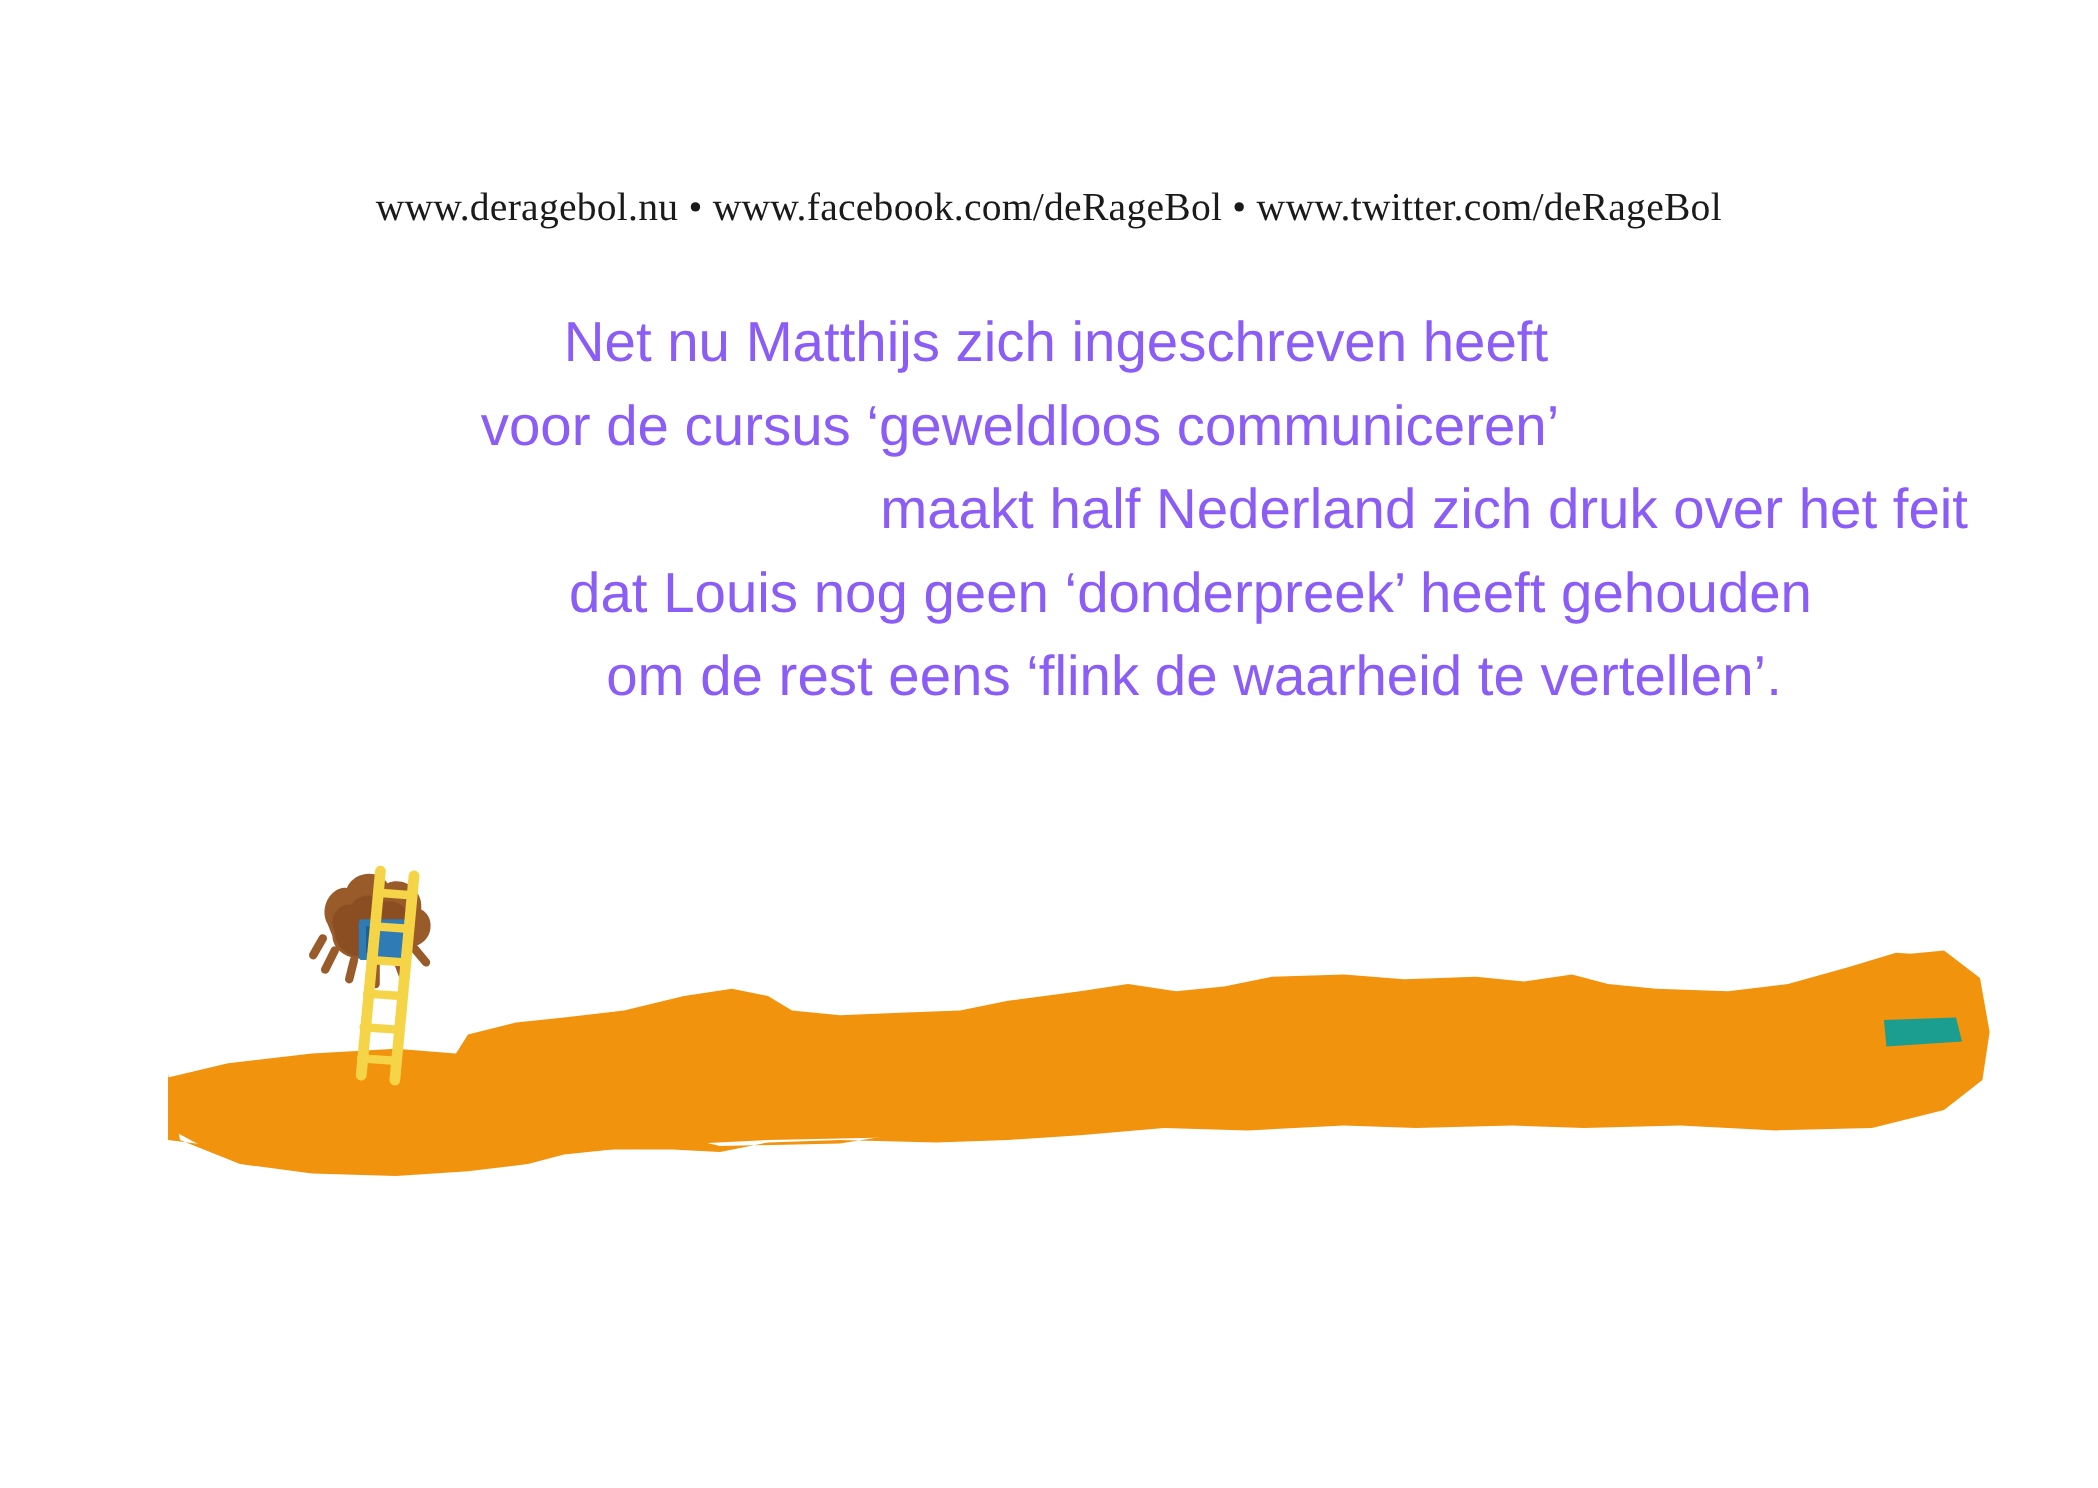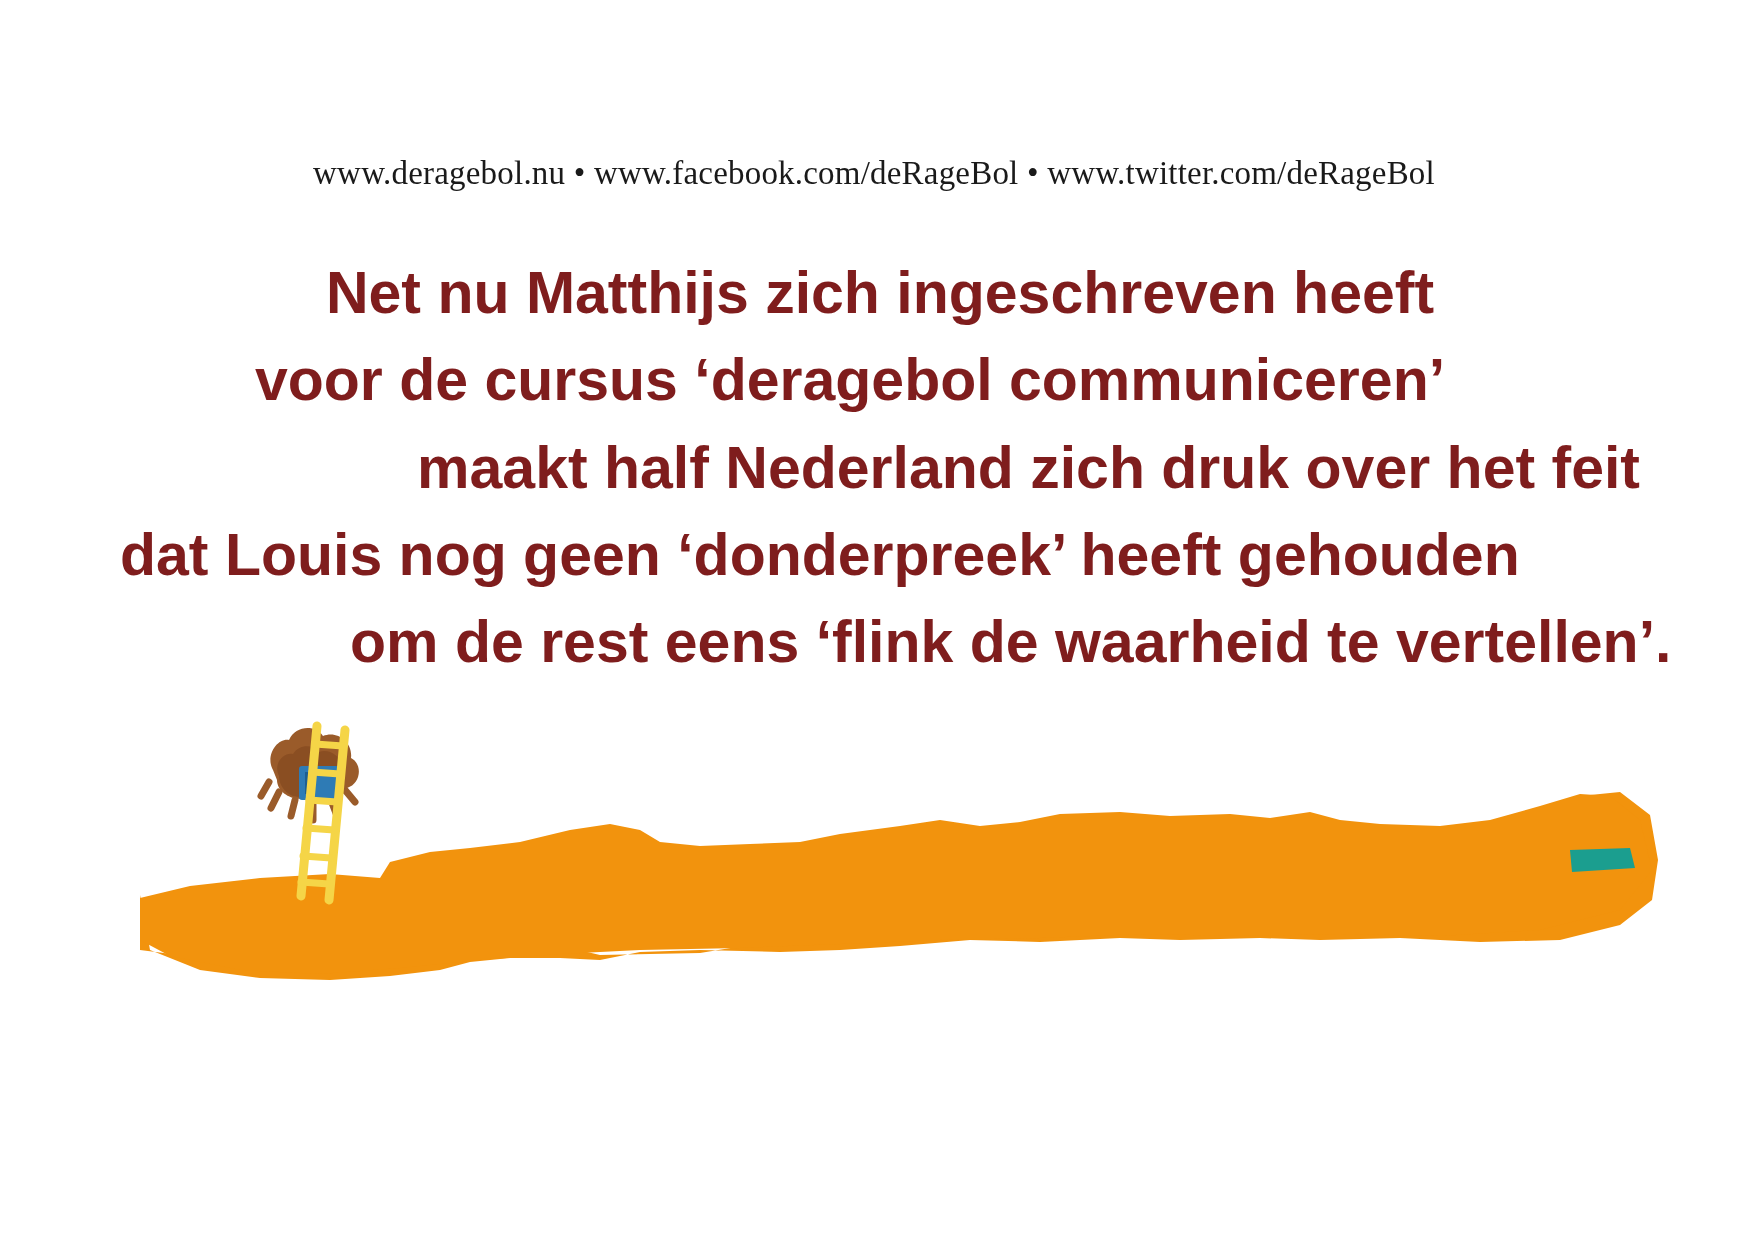--- a/index.html
+++ b/index.html
@@ -35,33 +35,33 @@
     white-space: nowrap;
   }
 
   
   .poem {
     position: absolute;
     top: 250px;
     left: 120px;
     width: 1520px;
     font-family: "Liberation Sans", sans-serif;
-    font-weight: bold;
-    font-size: 59px;
+    font-weight: normal;
+    font-size: 47px;
     line-height: 1.48;
-    color: #7f1d1d;
+    color: #8b5cf6;
   }
   .poem .line {
     display: block;
     white-space: nowrap;
   }
   .l1 { text-align: center; padding-left: 0px; }
   .l2 { text-align: center; padding-right: 60px; }
   .l3 { text-align: right; padding-left: 180px; }
-  .l4 { text-align: left; padding-right: 130px; }
+  .l4 { text-align: right; padding-right: 130px; }
   .l5 { text-align: center; padding-left: 10px; }
   .l6 { text-align: center; padding-left: 230px; }
 
   
   .illustration {
     position: absolute;
     left: 0;
     top: 740px;
     width: 1748px;
     height: 500px;
@@ -89,21 +89,21 @@
 </style>
 </head>
 <body>
 
 <div class="page">
 
   <div class="credits">www.deragebol.nu • www.facebook.com/deRageBol • www.twitter.com/deRageBol</div>
 
   <div class="poem">
     <span class="line l1">Net nu Matthijs zich ingeschreven heeft</span>
-    <span class="line l2">voor de cursus ‘deragebol communiceren’</span>
+    <span class="line l2">voor de cursus ‘geweldloos communiceren’</span>
     <span class="line l3">maakt half Nederland zich druk over het feit</span>
     <span class="line l4">dat Louis nog geen ‘donderpreek’ heeft gehouden</span>
     <span class="line l6">om de rest eens ‘flink de waarheid te vertellen’.</span>
   </div>
 
   <div class="illustration">
 
     <div class="ground">
       <svg class="svg-full" width="1520" height="210" viewBox="0 0 1520 210" xmlns="http://www.w3.org/2000/svg" aria-hidden="true">
         <path d="M0 105

